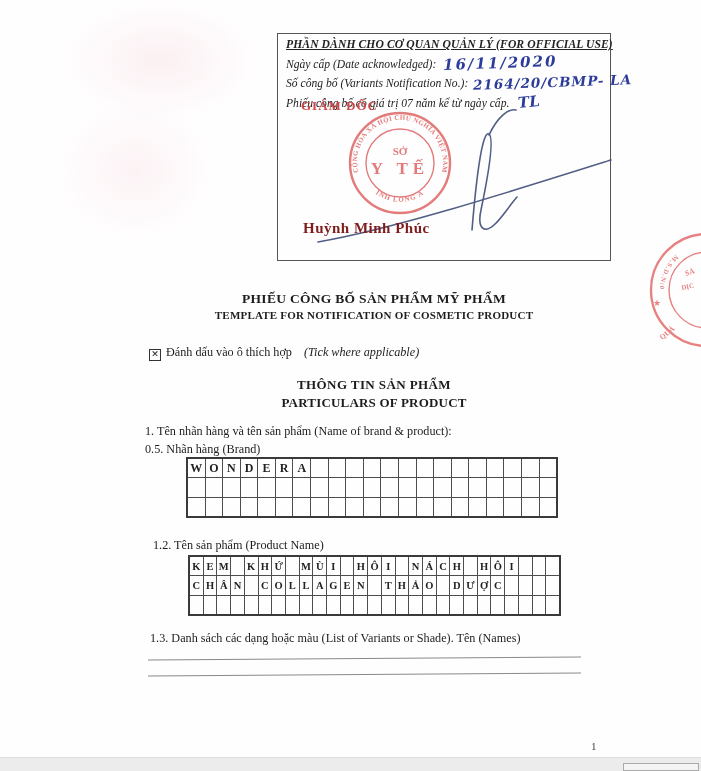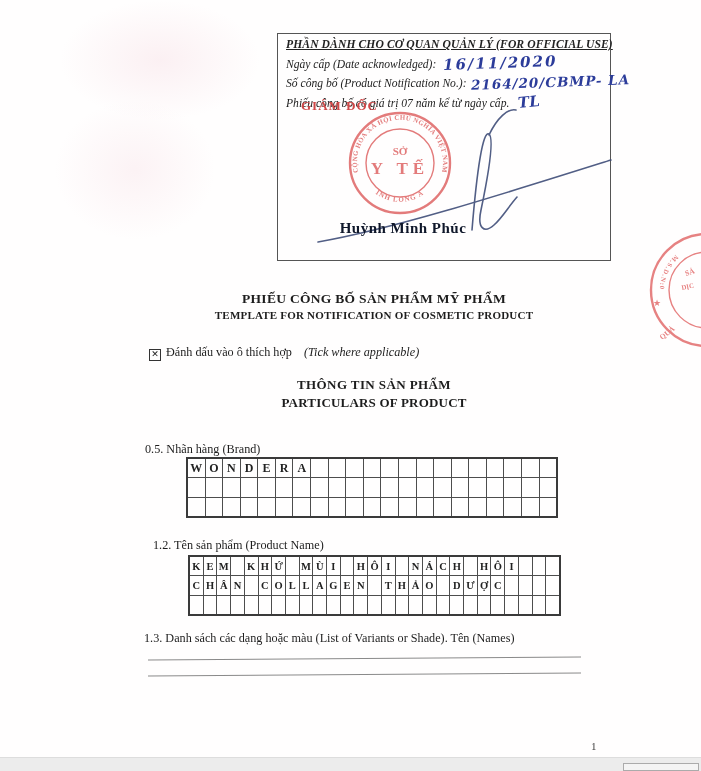--- a/index.html
+++ b/index.html
@@ -24,22 +24,22 @@
     font-size:11.6px; letter-spacing:.1px; color:#222; white-space:nowrap;
   }
   .ob-line { font-style:italic; font-size:11.6px; margin-top:2.5px; white-space:nowrap; }
   .hand { font-family:"DejaVu Serif",serif; font-style:italic; font-weight:bold;
           color:#2c3c9a; display:inline-block; }
   .hand-date { font-size:15px; letter-spacing:2px; transform:rotate(-2deg); margin-left:4px; }
   .hand-no   { font-size:13.5px; letter-spacing:1px; transform:rotate(-2deg); margin-left:2px; }
   .hand-tl   { font-size:15px; transform:rotate(-6deg); margin-left:6px; }
   .director  { position:absolute; left:23px; top:64px; width:200px; text-align:left;
                color:#d04848; font-weight:bold; font-size:13px; letter-spacing:1px; }
-  .signer    { position:absolute; left:25px; top:186px; width:200px; text-align:center;
-               color:#0f172a; font-weight:bold; font-size:15px; letter-spacing:.5px; }
+  .signer    { position:absolute; left:25px; top:186px; width:200px; text-align:left;
+               color:#7f1d1d; font-weight:bold; font-size:15px; letter-spacing:.5px; }
   .stamp-svg { position:absolute; left:67px; top:74px; opacity:.82; }
   .sig-svg   { position:absolute; left:0; top:0; }
 
   
   #corner-stamp { position:absolute; left:620px; top:228px; opacity:.78; }
 
   
   .center-band { position:absolute; left:58px; width:632px; text-align:center; }
   .t1 { top:291px; font-weight:bold; font-size:13.5px; letter-spacing:.3px; }
   .t2 { top:309px; font-weight:bold; font-size:11px;  letter-spacing:.2px; }
@@ -51,21 +51,21 @@
   #tick-box { display:inline-block; width:10px; height:10px; border:1.2px solid #333;
               font-size:9px; line-height:9px; text-align:center; vertical-align:-1px;
               margin-right:5px; color:#222; font-family:"DejaVu Sans",sans-serif; }
   .tick-en { font-style:italic; margin-left:12px; }
 
   
   .field-label { position:absolute; font-size:12.2px; white-space:nowrap; }
   #item1   { left:145px; top:424px; }
   #item1-1 { left:145px; top:442px; }
   #item1-2 { left:153px; top:538px; }
-  #item1-3 { left:144px; top:631px;text-align:center; }
+  #item1-3 { left:150px; top:631px;text-align:center; }
 
   
   .letter-grid { position:absolute; border:2px solid #3a3a3a; box-sizing:border-box; background:rgba(255,255,255,.4); }
   #brand-grid   { left:186px; top:457px; width:372px; }
   #product-grid { left:188px; top:555px; width:373px; }
   .grid-row { display:flex; }
   .grid-row + .grid-row { border-top:1px solid #4d4d4d; }
   .grid-cell { flex:1 0 0; height:18.3px; border-right:1px solid #4d4d4d;
                display:flex; align-items:center; justify-content:center;
                font-weight:bold; color:#222; }
@@ -92,21 +92,21 @@
   <div class="blob blob1"></div>
   <div class="blob blob2"></div>
 
   <div id="official-box">
     <div class="ob-heading">PHẦN DÀNH CHO CƠ QUAN QUẢN LÝ (FOR OFFICIAL USE)</div>
     <div class="ob-line">
       <span>Ngày cấp (Date acknowledged):</span>
       <span class="hand hand-date">16/11/2020</span>
     </div>
     <div class="ob-line">
-      <span>Số công bố (Product Notification No.):</span>
+      <span>Số công bố (Variants Notification No.):</span>
       <span class="hand hand-no">2164/20/CBMP- LA</span>
     </div>
     <div class="ob-line">
       <span>Phiếu công bố có giá trị 07 năm kể từ ngày cấp.</span>
       <span class="hand hand-tl">TL</span>
     </div>
     <div class="director">GIÁM ĐỐC</div>
 
     <svg class="stamp-svg" width="110" height="110" viewBox="0 0 110 110">
       <g stroke="#dd5f5f" fill="none">
@@ -160,20 +160,21 @@
 
   <div id="tick-row">
     <span id="tick-box">
       <span>✕</span>
     </span><span>Đánh dấu vào ô thích hợp</span><span class="tick-en">(Tick where applicable)</span>
   </div>
 
   <div class="center-band s2">PARTICULARS OF PRODUCT</div>
   <div class="center-band s1">THÔNG TIN SẢN PHẨM</div>
 
+  <div id="item1" class="field-label">1.  Tên nhãn hàng và tên sản phẩm (Name of brand &amp; product):</div>
   <div id="item1-1" class="field-label">0.5.   Nhãn hàng (Brand)</div>
   <div id="item1-2" class="field-label">1.2.   Tên sản phẩm (Product Name)</div>
   <div id="item1-3" class="field-label">1.3.   Danh sách các dạng hoặc màu (List of Variants or Shade). Tên (Names)</div>
 
   <div id="brand-grid" class="letter-grid">
       <div class="grid-row">
         <div class="grid-cell">W</div>
         <div class="grid-cell">O</div>
         <div class="grid-cell">N</div>
         <div class="grid-cell">D</div>

